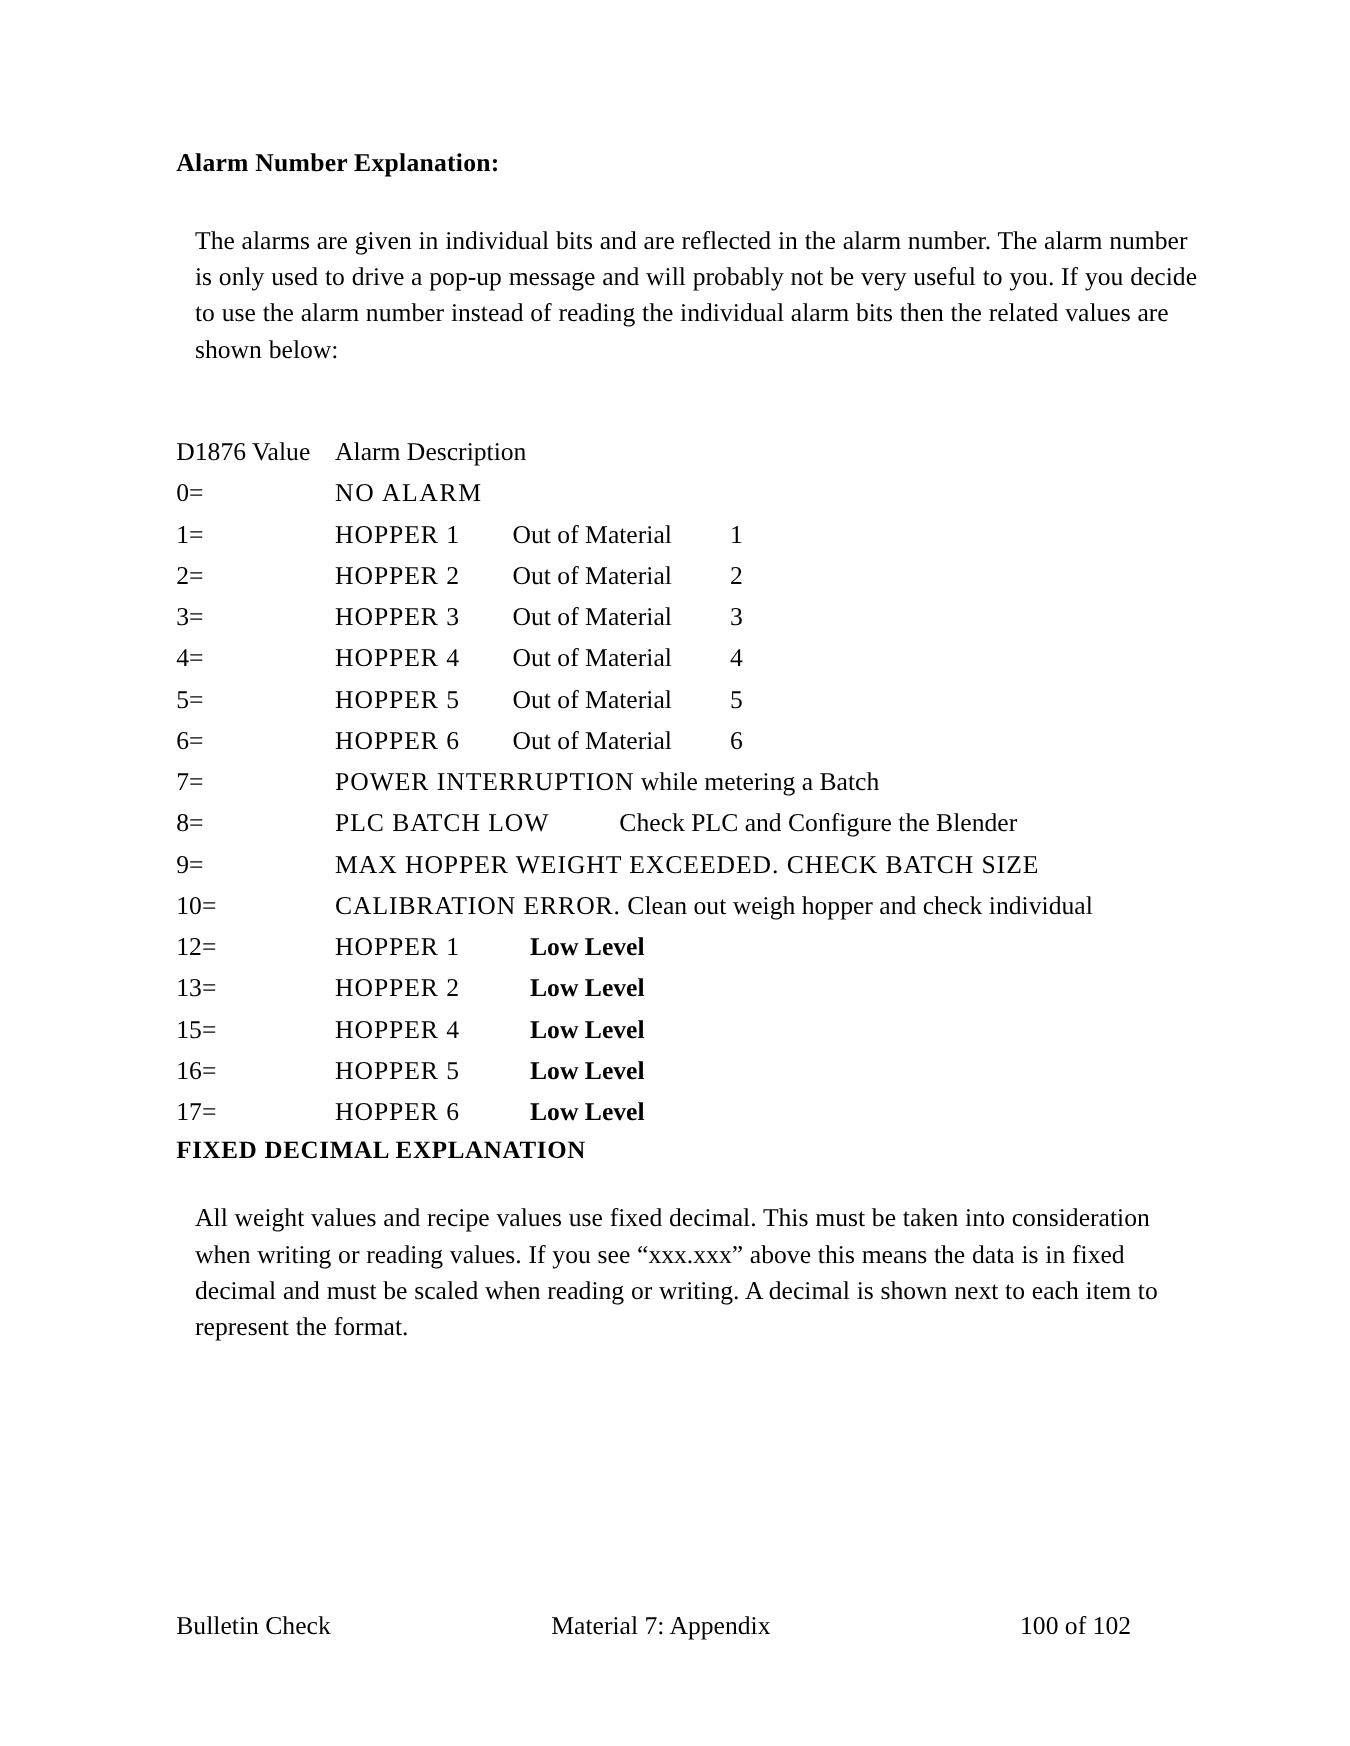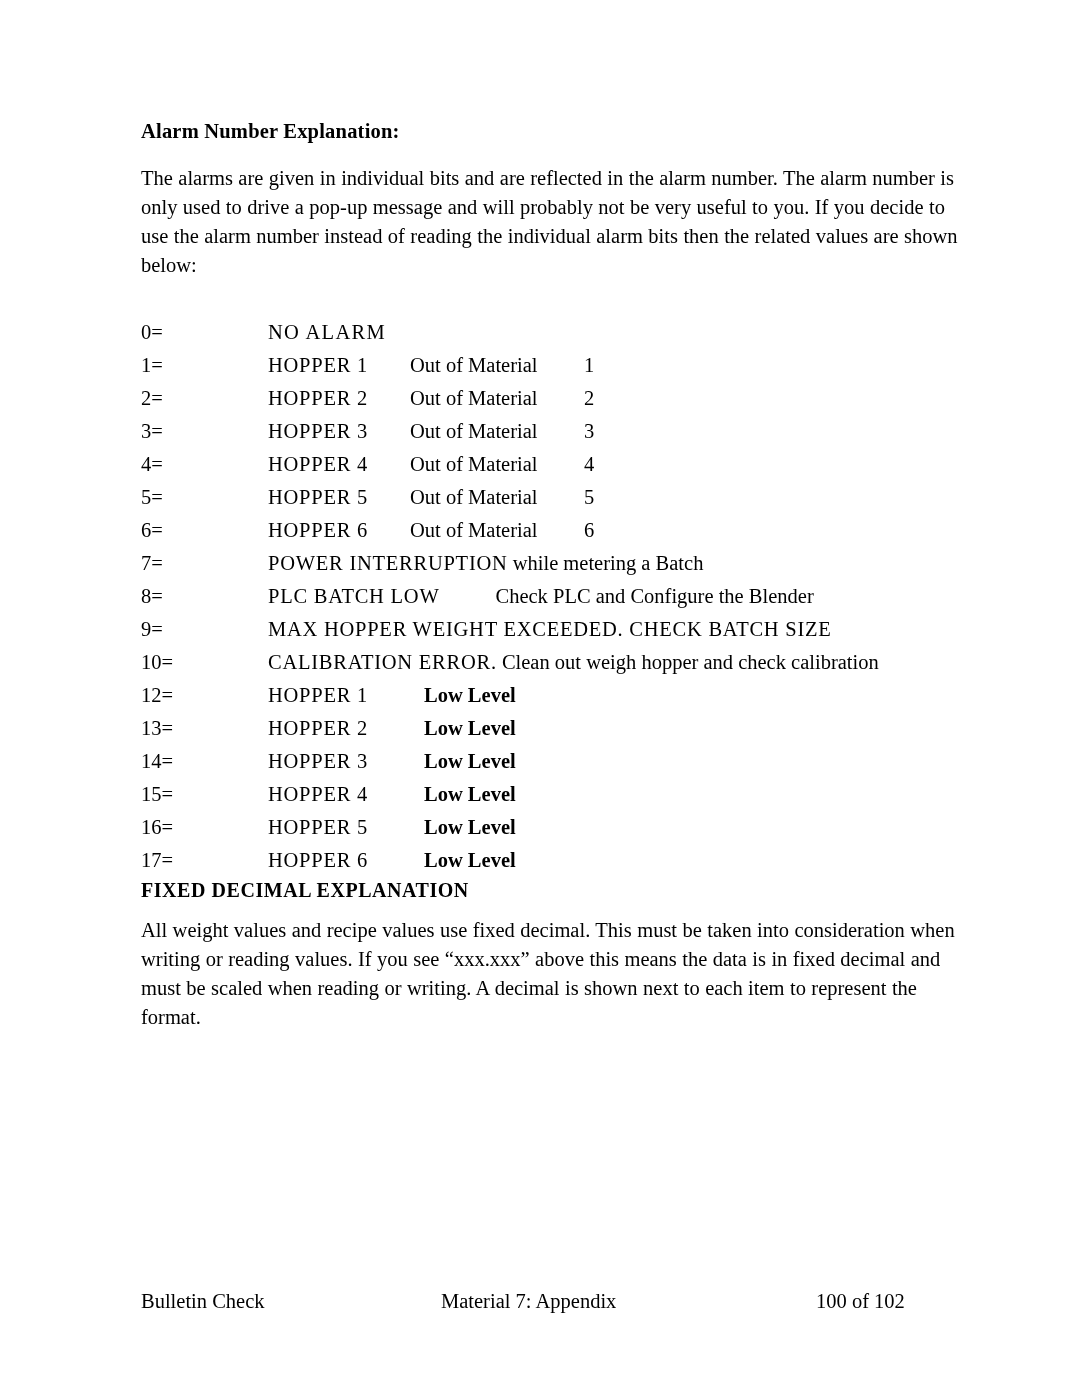--- a/index.html
+++ b/index.html
@@ -45,21 +45,21 @@
     font-size: 20px;
     line-height: 26px;
     letter-spacing: 0.55px;
     margin: 0;
   }
 
   
   .para {
     font-size: 20.5px;
     line-height: 29px;
-    margin: 0;
+    margin: 15px;
     text-align: left;
     word-spacing: 0.3px;
   }
   .gap-intro { height: 20px; }
   .gap-table { height: 36px; }
   .gap-fixed { height: 13px; }
 
   
   .alarm-table {
     border-collapse: collapse;
@@ -132,20 +132,24 @@
 
     <table class="alarm-table">
       <colgroup>
         <col class="col-value">
         <col class="col-name">
         <col class="col-detail">
         <col class="col-num">
       </colgroup>
       <tbody>
 
+        <tr>
+          <td>D1876 Value</td>
+          <td colspan="3">Alarm Description</td>
+        </tr>
 
         <tr>
           <td>0=</td>
           <td colspan="3" class="cap-wide">NO ALARM</td>
         </tr>
         <tr>
           <td>1=</td>
           <td class="cap">HOPPER 1</td>
           <td>Out of Material</td>
           <td>1</td>
@@ -191,36 +195,31 @@
           <td colspan="3" class="span-cell"><span class="cap">PLC BATCH LOW</span><span style="display:inline-block;width:56px"></span><span>Check PLC and Configure the Blender</span></td>
         </tr>
 
         <tr>
           <td>9=</td>
           <td colspan="3" class="span-cell cap">MAX HOPPER WEIGHT EXCEEDED.  CHECK BATCH SIZE</td>
         </tr>
 
         <tr>
           <td>10=</td>
-          <td colspan="3" class="span-cell"><span class="cap">CALIBRATION ERROR.</span><span>  Clean out weigh hopper and check calibration</span></td>
+          <td colspan="3" class="span-cell"><span class="cap">CALIBRATION ERROR.</span><span>  Clean out weigh hopper and check individual</span></td>
         </tr>
 
         <tr>
           <td>12=</td>
           <td class="cap">HOPPER 1</td>
           <td colspan="2" class="cell-indent-low">Low Level</td>
         </tr>
         <tr>
           <td>13=</td>
           <td class="cap">HOPPER 2</td>
-          <td colspan="2" class="cell-indent-low">Low Level</td>
-        </tr>
-        <tr>
-          <td>14=</td>
-          <td class="cap">HOPPER 3</td>
           <td colspan="2" class="cell-indent-low">Low Level</td>
         </tr>
         <tr>
           <td>15=</td>
           <td class="cap">HOPPER 4</td>
           <td colspan="2" class="cell-indent-low">Low Level</td>
         </tr>
         <tr>
           <td>16=</td>
           <td class="cap">HOPPER 5</td>

